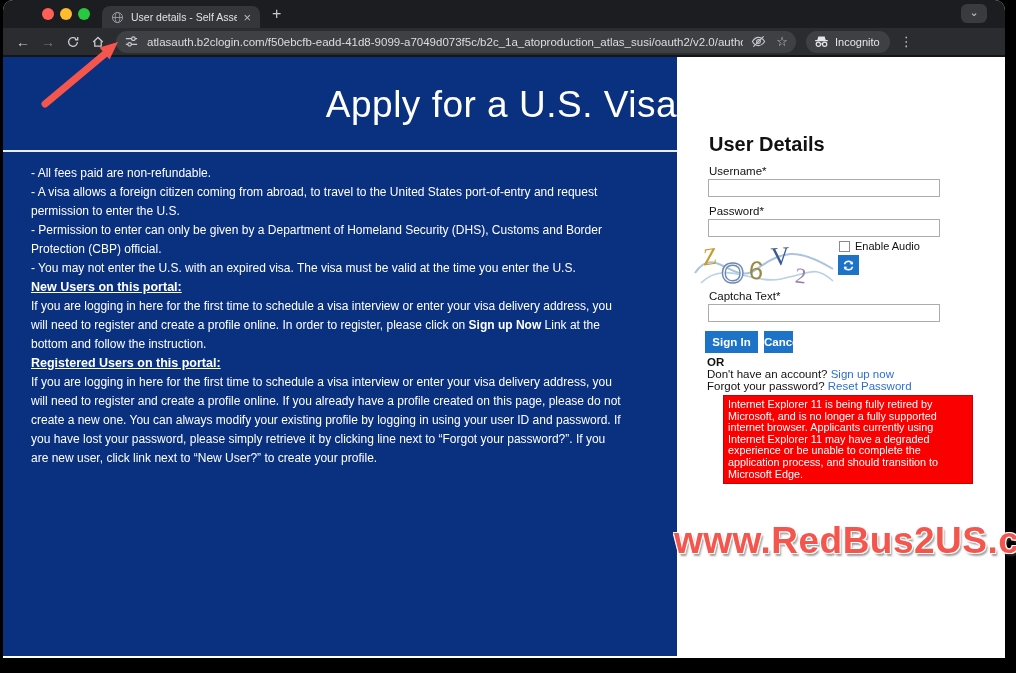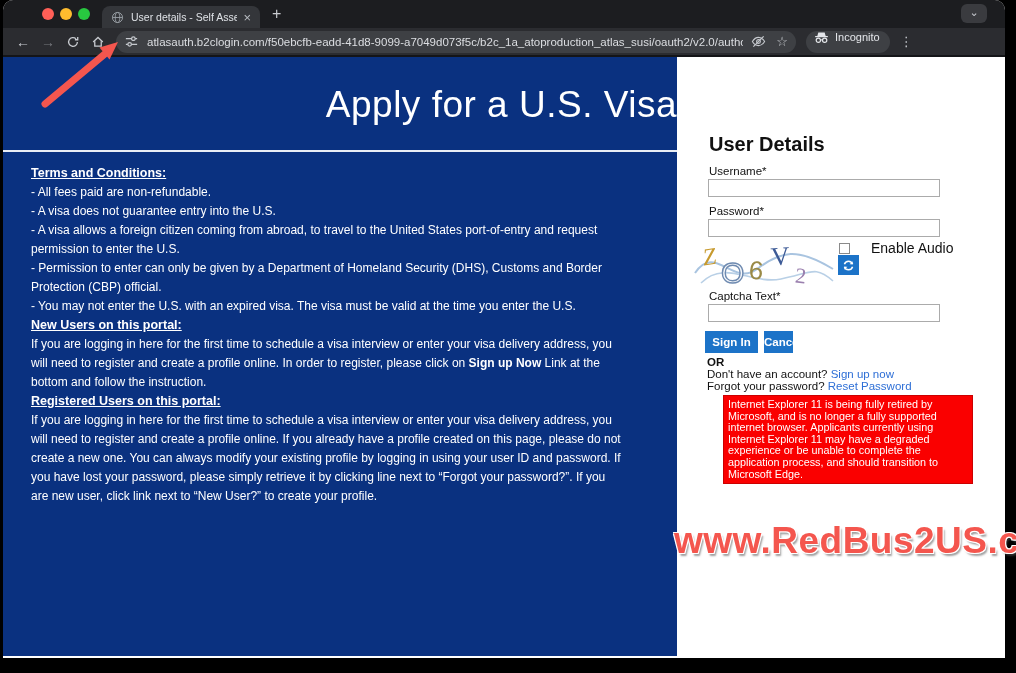--- a/index.html
+++ b/index.html
@@ -23,21 +23,21 @@
   .toolbar { height:29px; background:#2b2c30; display:flex; align-items:center; border-bottom:2px solid #141518; }
   .nav-ic { width:24px; text-align:center; font-size:14px; color:#c7cacf; margin-left:1px; }
   .nav-ic.back { margin-left:8px; }
   .nav-ic.fwd { color:#77797e; }
   .nav-ic svg { display:block; margin:0 auto; }
   .omnibox { height:22px; background:#3e4044; border-radius:12px; margin-left:6px; display:flex; align-items:center; padding:0 8px; width:680px; }
   .tune-ic { width:15px; height:15px; flex:0 0 15px; }
   .url-text { color:#dcdee2; font-size:11.5px; margin-left:8px; white-space:nowrap; overflow:hidden; flex:1; }
   .omni-right { display:flex; align-items:center; gap:10px; margin-left:8px; }
   .star-ic { color:#c7cacf; font-size:13px; }
-  .incog-chip { margin-left:10px; height:22px; background:#3e4044; border-radius:12px; display:flex; align-items:flex-start; padding:0 10px 0 8px; }
+  .incog-chip { margin-left:10px; height:22px; background:#3e4044; border-radius:12px; display:flex; align-items:center; padding:0 10px 0 8px; }
   .incog-chip span.lbl { color:#e4e6ea; font-size:11px; margin-left:6px; }
   .kebab { color:#c7cacf; font-size:13px; margin-left:10px; margin-right:10px; letter-spacing:0; }
 
   
   .content { position:relative; display:flex; height:599px; background:#fff; }
   .left-pane { width:674px; background:#0a3180; color:#fff; }
   .hero { height:95px; border-bottom:2px solid #e9edf5;text-align:right; }
   .hero h1 { font-size:37px; font-weight:400; color:#fff; padding:27px 0 0 95px; letter-spacing:0.5px; }
   .sections { padding:12px 54px 0 28px; font-size:12px; line-height:19px; }
   .sec-h { font-weight:bold; text-decoration:underline; font-size:12.5px; }
@@ -45,21 +45,21 @@
   .gap1 { margin-top:36px; }
   .gap2 { margin-top:34px; }
 
   .right-pane { position:relative; width:328px; background:#fff; color:#000; }
   .form-title { position:absolute; left:32px; top:76px; font-size:20px; font-weight:600; color:#111; }
   .f-label { position:absolute; left:32px; font-size:11.5px; color:#111; }
   .f-input { position:absolute; left:31px; width:232px; height:18px; border:1px solid #ababab; background:#fff; font-size:12px; padding:0 3px; }
   .captcha-box { position:absolute; left:16px; top:182px; width:142px; height:50px; }
   .audio-row { position:absolute; left:162px; top:183px; display:flex; align-items:center; }
   .chk { width:11px; height:11px; border:1px solid #8a8a8a; background:#fff; display:inline-block; }
-  .audio-row span.lbl { font-size:14px; margin-left:21px; color:#111; }
+  .audio-row span.lbl { font-size:11px; margin-left:5px; color:#111; }
   .refresh-btn { position:absolute; left:161px; top:198px; width:21px; height:20px; background:#1c73c8; border:none; display:flex; align-items:center; justify-content:center; }
   .btn { position:absolute; top:274px; height:22px; background:#1c73c8; color:#fff; border:none; font-size:11.5px; font-weight:bold; font-family:"Liberation Sans",sans-serif; }
   .btn.signin { left:28px; width:53px; }
   .btn.cancel { left:87px; width:29px; }
   .or-text { position:absolute; left:30px; top:299px; font-size:11.5px; font-weight:600; color:#111; }
   .acct-row { position:absolute; left:30px; top:311px; font-size:11.5px; color:#111; white-space:nowrap; }
   .forgot-row { position:absolute; left:30px; top:323px; font-size:11.5px; color:#111; white-space:nowrap; }
   .blue-link { color:#2e6fd6; cursor:pointer; }
   .ie-warning { position:absolute; left:46px; top:338px; width:250px; background:#fa0000; border:1px solid #cc0000; color:#fff; font-size:10.8px; line-height:11.6px; padding:3px 4px; }
 
@@ -137,23 +137,21 @@
     <span class="kebab">⋮</span>
   </div>
 
   <div class="content">
 
     <div class="left-pane">
       <div class="hero">
         <h1>Apply for a U.S. Visa</h1>
       </div>
       <div class="sections">
-        <p class="sec-h">Terms and Conditions:</p>
         <p>- All fees paid are non-refundable.</p>
-        <p>- A visa does not guarantee entry into the U.S.</p>
         <p>- A visa allows a foreign citizen coming from abroad, to travel to the United States port-of-entry and request permission to enter the U.S.</p>
         <p>- Permission to enter can only be given by a Department of Homeland Security (DHS), Customs and Border Protection (CBP) official.</p>
         <p>- You may not enter the U.S. with an expired visa. The visa must be valid at the time you enter the U.S.</p>
 
         <p class="sec-h gap1">New Users on this portal:</p>
         <p><span>If you are logging in here for the first time to schedule a visa interview or enter your visa delivery address, you will need to register and create a profile online. In order to register, please click on </span><b>Sign up Now</b><span> Link at the bottom and follow the instruction.</span></p>
 
         <p class="sec-h gap2">Registered Users on this portal:</p>
         <p>If you are logging in here for the first time to schedule a visa interview or enter your visa delivery address, you will need to register and create a profile online. If you already have a profile created on this page, please do not create a new one. You can always modify your existing profile by logging in using your user ID and password. If you have lost your password, please simply retrieve it by clicking line next to “Forgot your password?”. If you are new user, click link next to “New User?” to create your profile.</p>
       </div>

